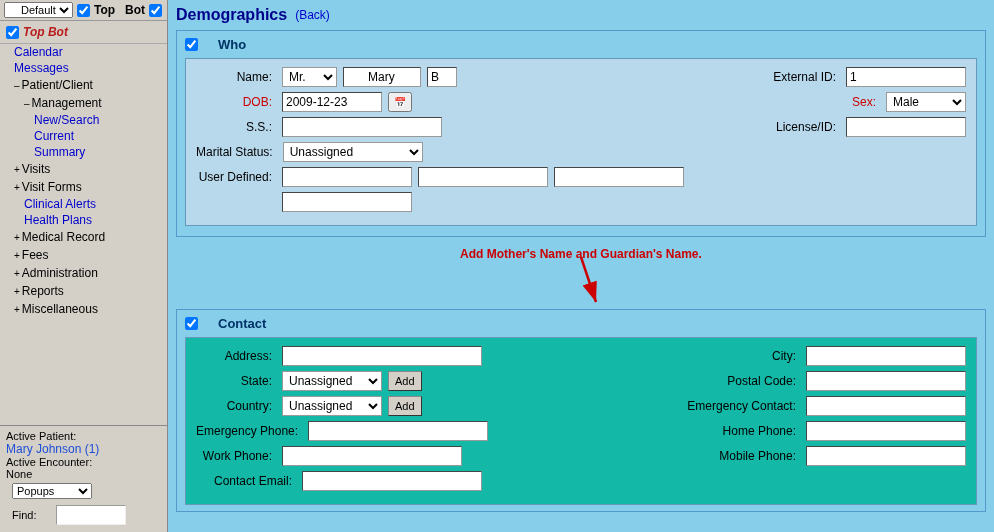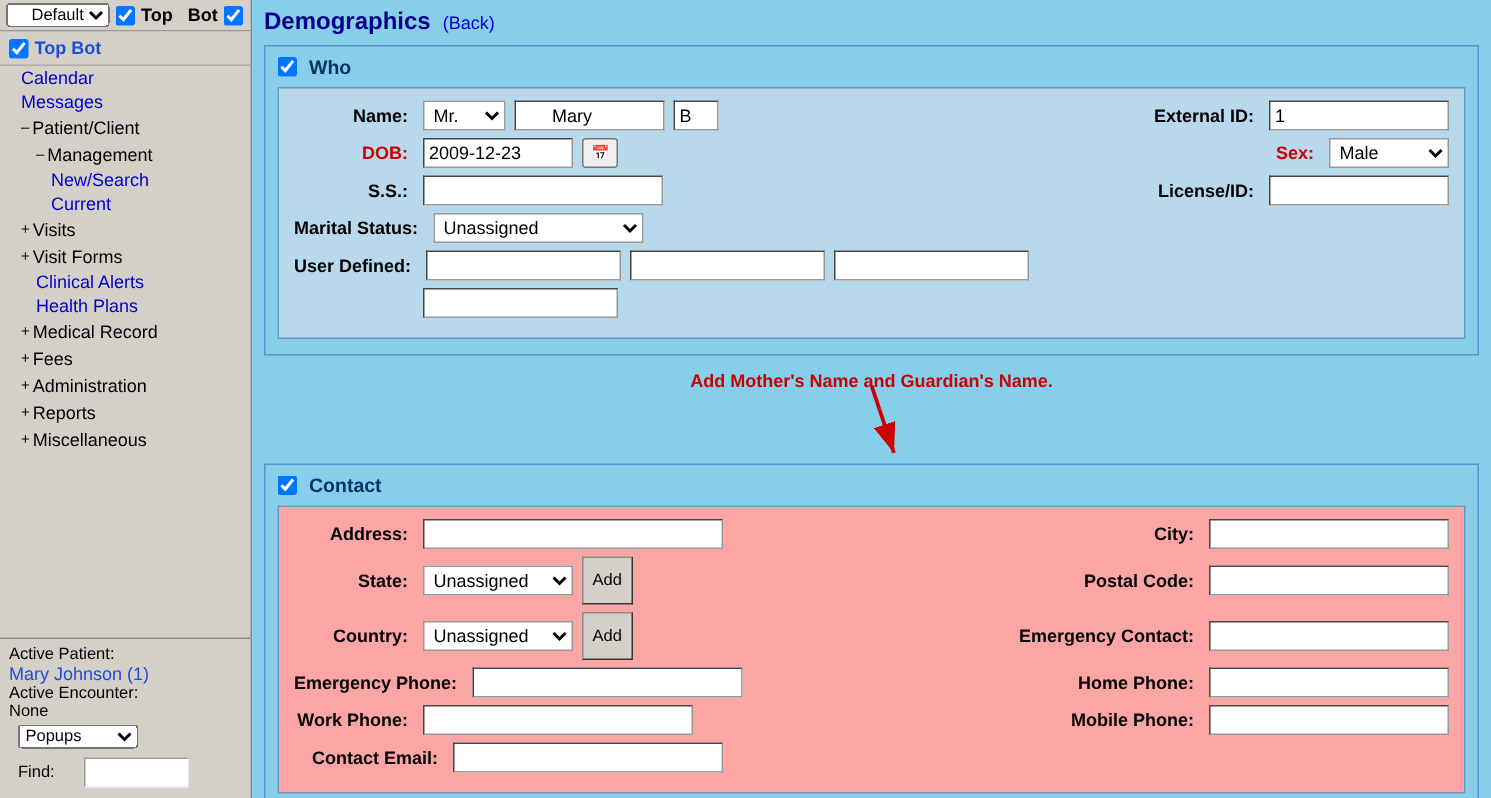--- a/index.html
+++ b/index.html
@@ -117,32 +117,32 @@
       padding: 6px 8px;
     }
 
     .section-title {
       font-size: 13px;
       font-weight: bold;
       color: #003366;
       margin-bottom: 6px;
       display: flex;
       align-items: center;
-      gap: 8px;
+      gap: 20px;
     }
 
     .form-row {
       display: flex;
       align-items: center;
       margin-bottom: 5px;
       gap: 6px;
     }
 
     .form-label {
-      font-weight: bold;
+      font-weight: normal;
       color: #000;
       min-width: 80px;
       text-align: right;
       padding-right: 4px;
     }
     .form-label.red { color: #cc0000; }
 
     .form-input {
       border: 1px inset #999;
       background: white;
@@ -155,35 +155,35 @@
       border: 1px solid #999;
       background: white;
       padding: 1px 2px;
       font-size: 12px;
       height: 20px;
     }
 
     .small-btn {
       font-size: 11px;
       padding: 1px 6px;
-      height: 32px;
+      height: 20px;
       cursor: pointer;
       background: #d4d0c8;
       border: 1px outset #888;
     }
 
     .who-inner {
       background: #b8d8ec;
       border: 1px solid #6699bb;
       padding: 8px 10px;
       margin-bottom: 4px;
     }
 
     .contact-inner {
-      background: #fca5a5;
+      background: #14b8a6;
       border: 1px solid #6699bb;
       padding: 8px 10px;
     }
 
     .annotation-area {
       text-align: center;
       color: #cc0000;
       font-weight: bold;
       font-size: 12px;
       margin: 6px 0 2px 0;
@@ -205,38 +205,39 @@
       <option>Default</option>
     </select>
     <input type="checkbox" class="sidebar-checkbox" checked="" style="">
     <span style="font-size:12px;font-weight:bold;">Top</span>
     <span style="font-size:12px;font-weight:bold;margin-left:8px;">Bot</span>
     <input type="checkbox" class="sidebar-checkbox" checked="" style="">
   </div>
 
   <div class="sidebar-topbot">
     <input type="checkbox" checked="" style="">
-    <span style="color:#1d4ed8;font-size:12px;">Top Bot</span>
+    <span style="color:#b91c1c;font-size:12px;font-style:italic;">Top Bot</span>
   </div>
 
   <a class="sidebar-link indent1">Calendar</a>
   <a class="sidebar-link indent1">Messages</a>
 
   <div class="sidebar-section-header indent1">
     <span class="expand">–</span>
     <span>Patient/Client</span>
   </div>
 
   <div class="sidebar-section-header indent2">
     <span class="expand">–</span>
     <span>Management</span>
   </div>
 
   <a class="sidebar-link indent3">New/Search</a>
   <a class="sidebar-link indent3">Current</a>
+  <a class="sidebar-link indent3">Summary</a>
 
   <div class="sidebar-section-header indent1">
     <span class="expand">+</span>
     <span>Visits</span>
   </div>
 
   <div class="sidebar-section-header indent1">
     <span class="expand">+</span>
     <span>Visit Forms</span>
   </div>
@@ -300,21 +301,21 @@
     <div class="who-inner">
 
       <div class="form-row">
         <span class="form-label">Name:</span>
         <select class="form-select" style="width:55px;">
           <option>Mr.</option>
           <option>Mrs.</option>
           <option>Ms.</option>
           <option>Dr.</option>
         </select>
-        <input type="text" class="form-input" style="width: 100px; padding-left: 24px;" value="Mary">
+        <input type="text" class="form-input" style="width: 78px; padding-left: 24px;" value="Mary">
         <input type="text" class="form-input" style="width: 30px;" value="B">
         <span style="flex:1;"></span>
         <span class="form-label" style="min-width:80px;text-align:right;">External ID:</span>
         <input type="text" class="form-input" style="width: 120px;" value="1">
       </div>
 
 
       <div class="form-row">
         <span class="form-label red">DOB:</span>
         <input type="text" class="form-input" style="width: 100px;" value="2009-12-23">

